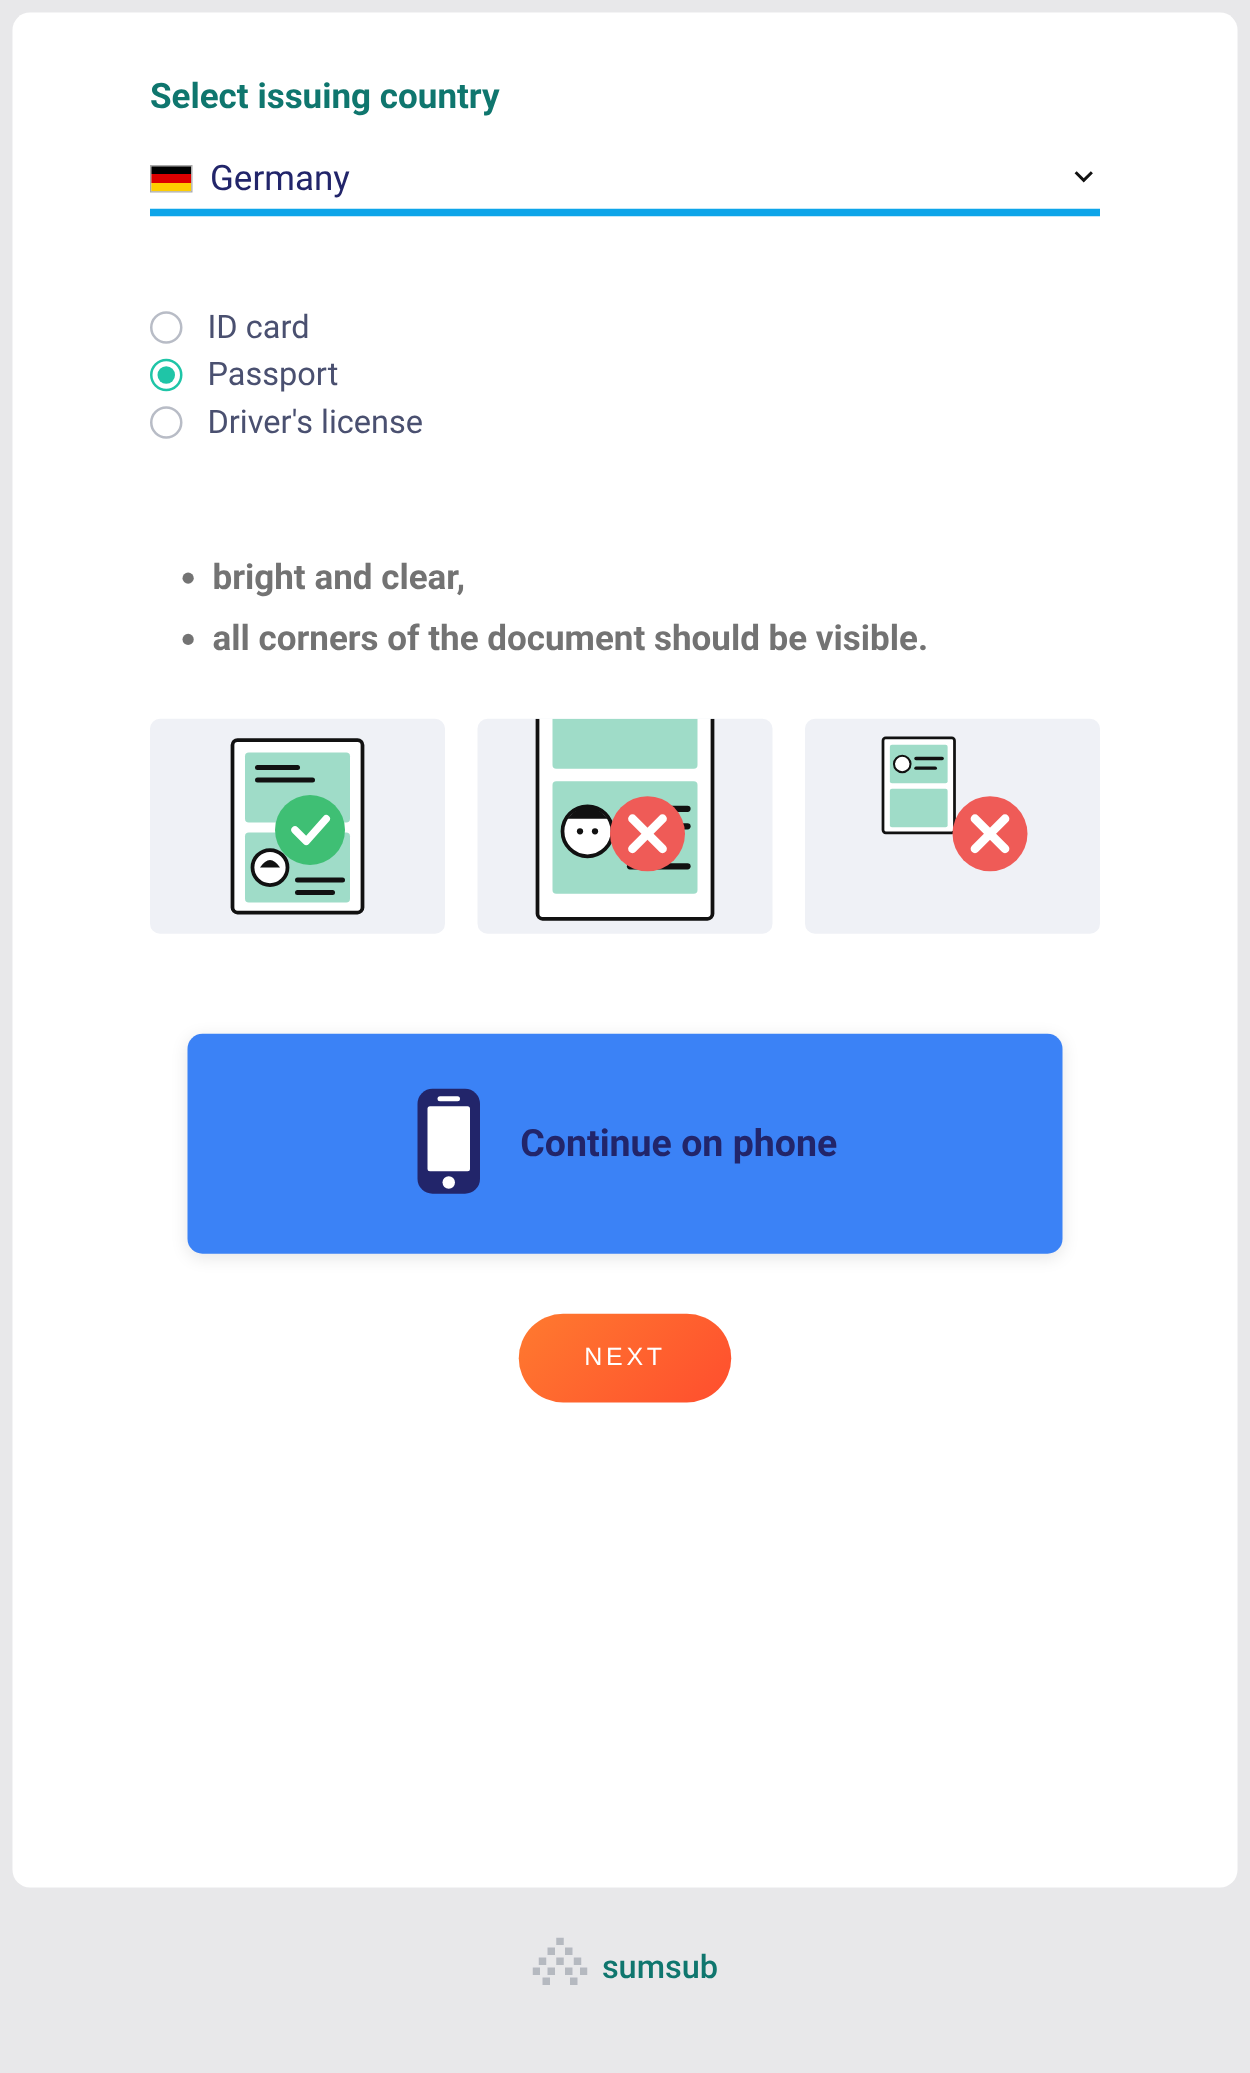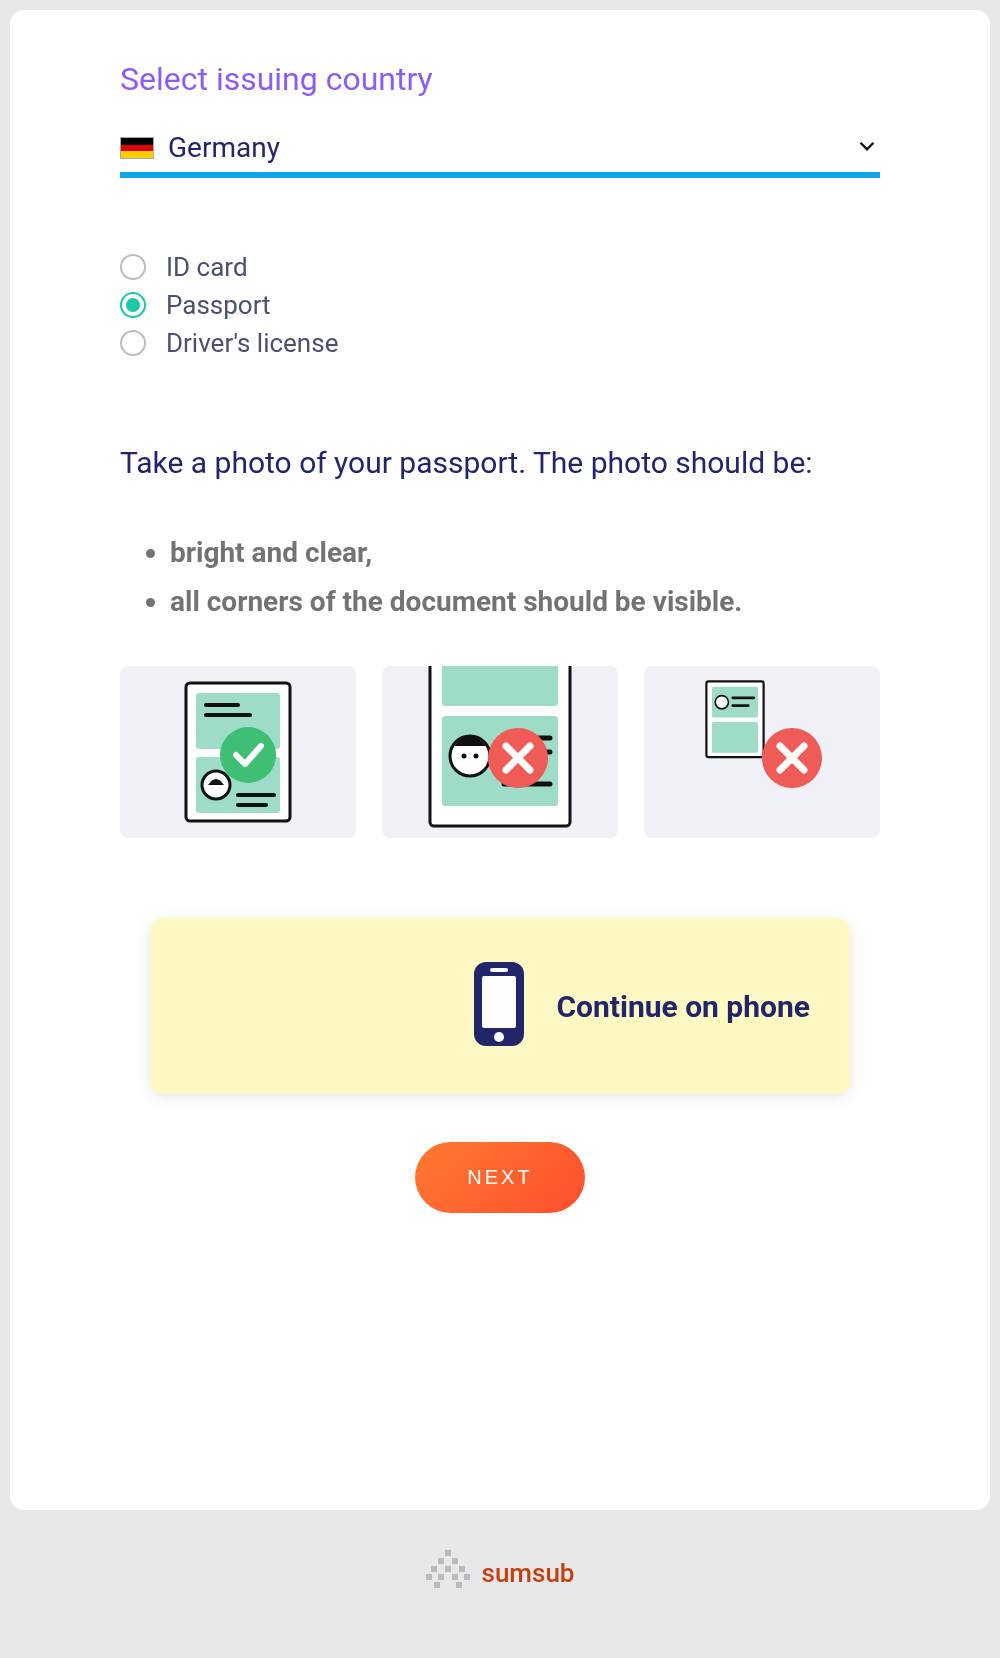--- a/index.html
+++ b/index.html
@@ -16,23 +16,23 @@
     }
     .card {
       background: #fff;
       border-radius: 14px;
       padding: 50px 110px 60px 110px;
       min-height: 1500px;
       display: flex;
       flex-direction: column;
     }
     h2.section-title {
-      color: #8b5cf6;
-      font-size: 32px;
-      font-weight: 400;
+      color: #0f766e;
+      font-size: 28px;
+      font-weight: 700;
       margin-bottom: 25px;
     }
     .country-select {
       display: flex;
       align-items: center;
       justify-content: space-between;
       border-bottom: 6px solid #0ea5e9;
       padding: 8px 0;
       cursor: pointer;
       margin-bottom: 70px;
@@ -117,27 +117,27 @@
       height: 172px;
       background: #eff1f6;
       border-radius: 8px;
       display: flex;
       align-items: center;
       justify-content: center;
       position: relative;
       overflow: hidden;
     }
     .continue-card {
-      background: #fef9c3;
+      background: #3b82f6;
       border-radius: 12px;
       box-shadow: 0 3px 14px rgba(0,0,0,0.10);
       padding: 40px;
       display: flex;
       align-items: center;
-      justify-content: flex-end;
+      justify-content: center;
       gap: 28px;
       cursor: pointer;
       margin: 0 30px 48px 30px;
     }
     .continue-text {
       color: #22256a;
       font-size: 30px;
       font-weight: 700;
     }
     .next-btn {
@@ -151,21 +151,21 @@
       padding: 24px 52px;
       cursor: pointer;
       align-self: center;
     }
     .footer {
       display: flex;
       align-items: center;
       justify-content: center;
       gap: 12px;
       margin-top: 40px;
-      color: #c2410c;
+      color: #0f766e;
       font-size: 26px;
       font-weight: 500;
     }
     .footer svg {
       opacity: 0.65;
     }
   </style>
 </head>
 <body>
 
@@ -196,21 +196,20 @@
           <span class="radio-inner"></span>
         </span>
       <span class="radio-label">Passport</span>
     </div>
     <div class="radio-row">
       <span class="radio-outer"></span>
       <span class="radio-label">Driver's license</span>
     </div>
   </div>
 
-  <p class="instruction">Take a photo of your passport. The photo should be:</p>
 
   <ul class="requirements">
     <li>bright and clear,</li>
     <li>all corners of the document should be visible.</li>
   </ul>
 
   <div class="examples-row">
     <div class="example-tile">
       <svg width="120" height="150" viewBox="0 0 120 150">
         <rect x="8" y="6" width="104" height="138" rx="4" fill="#fff" stroke="#111" stroke-width="3"></rect>

